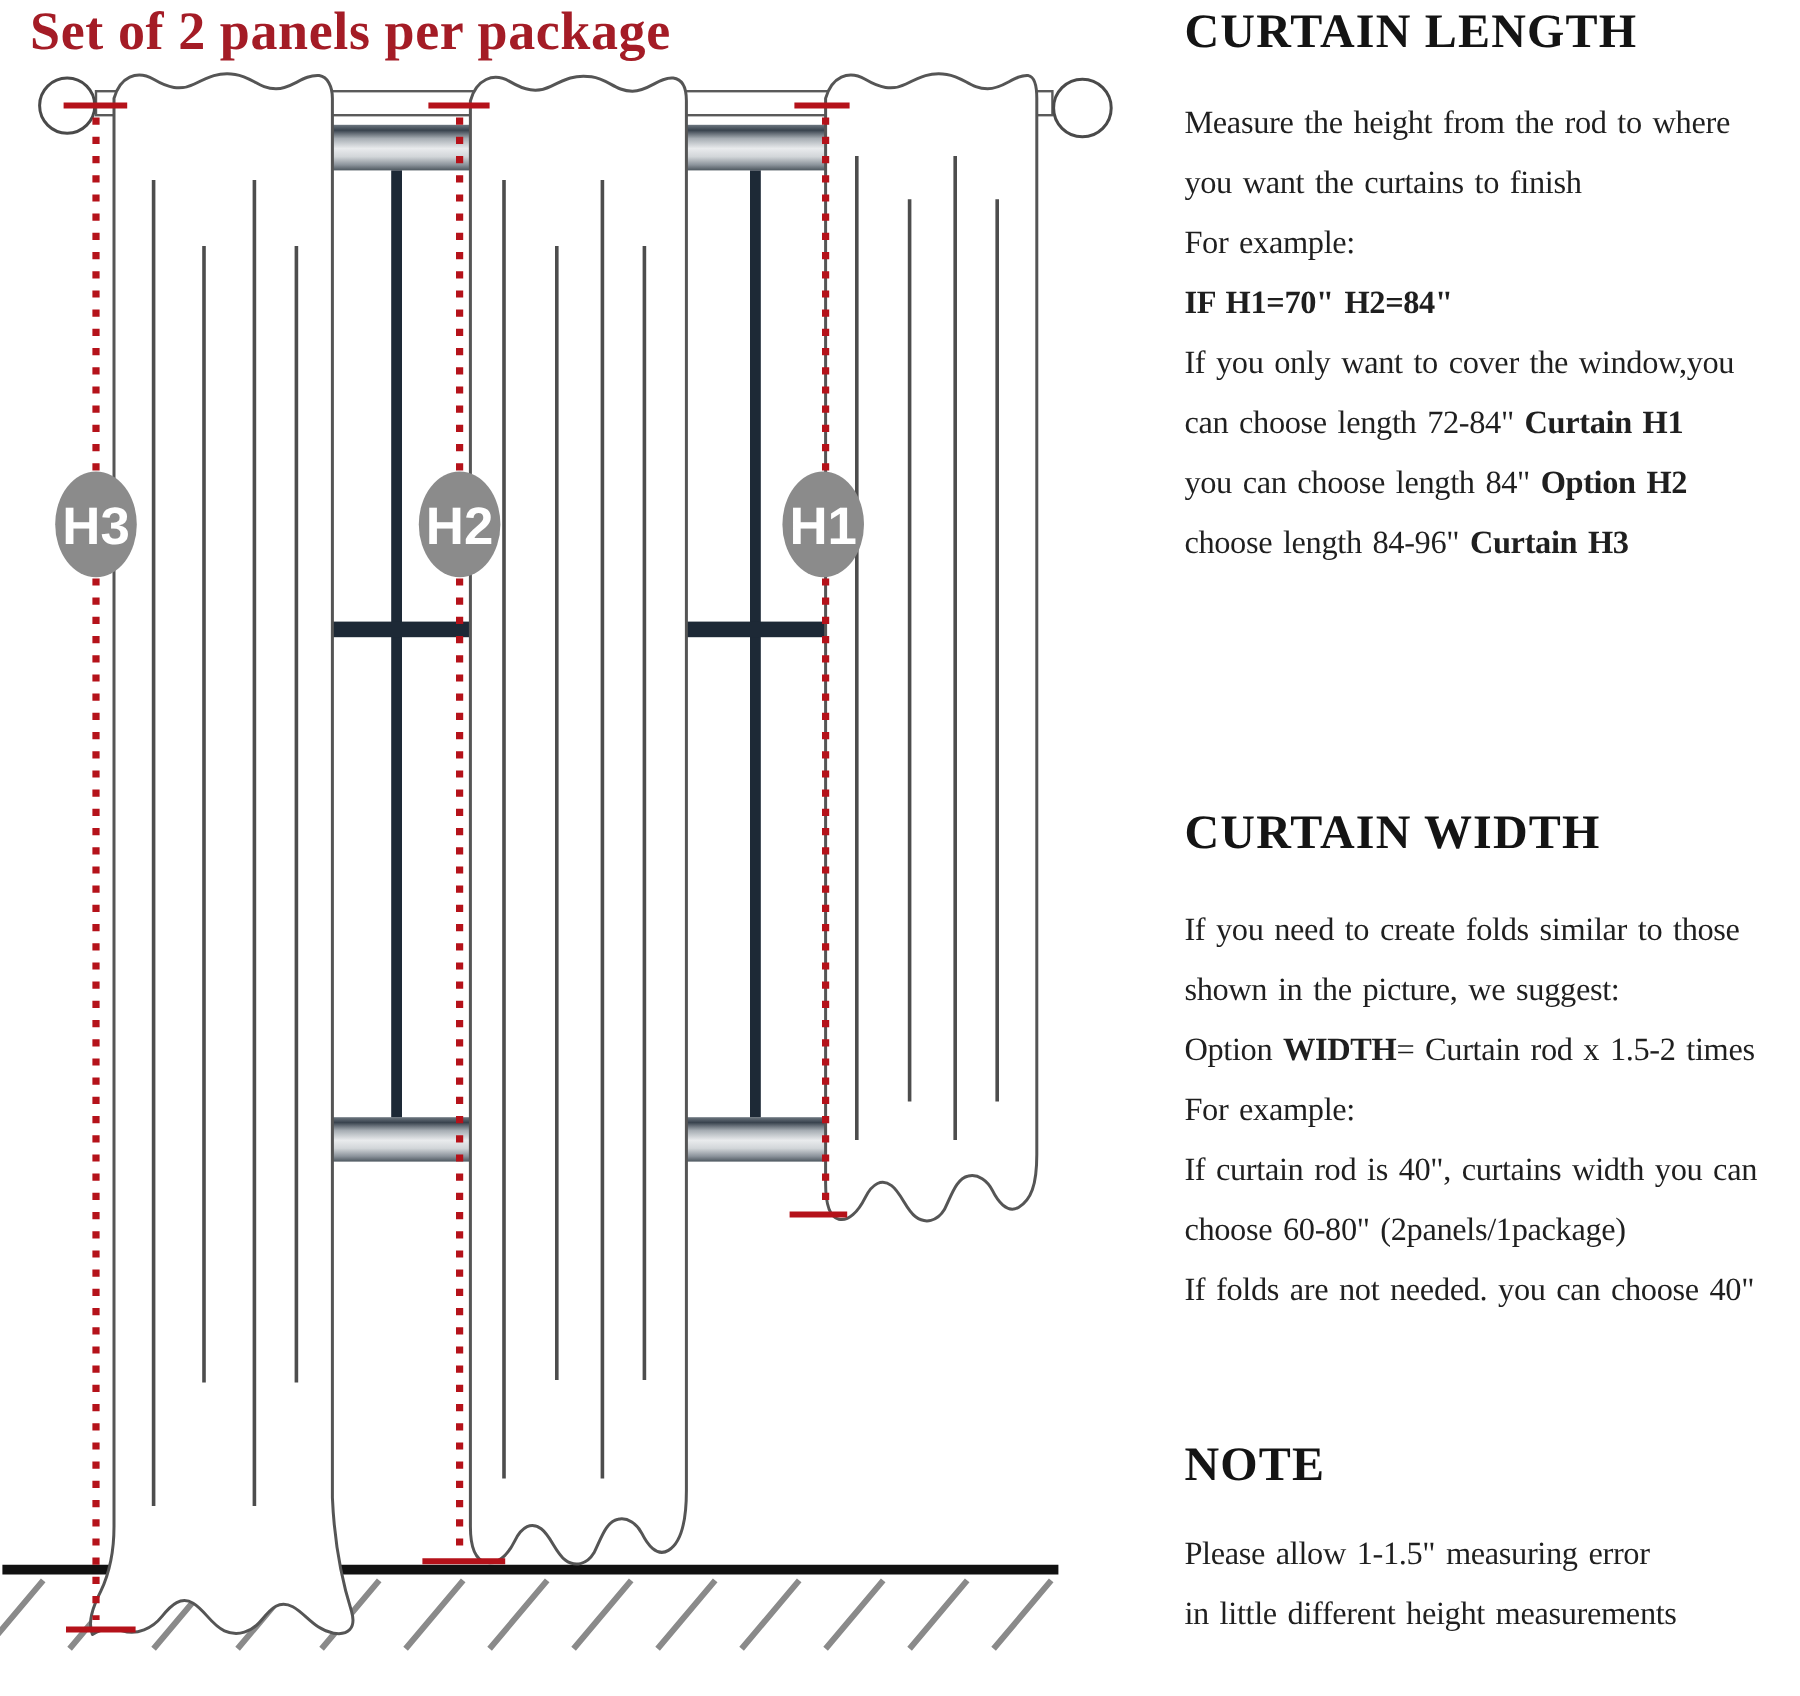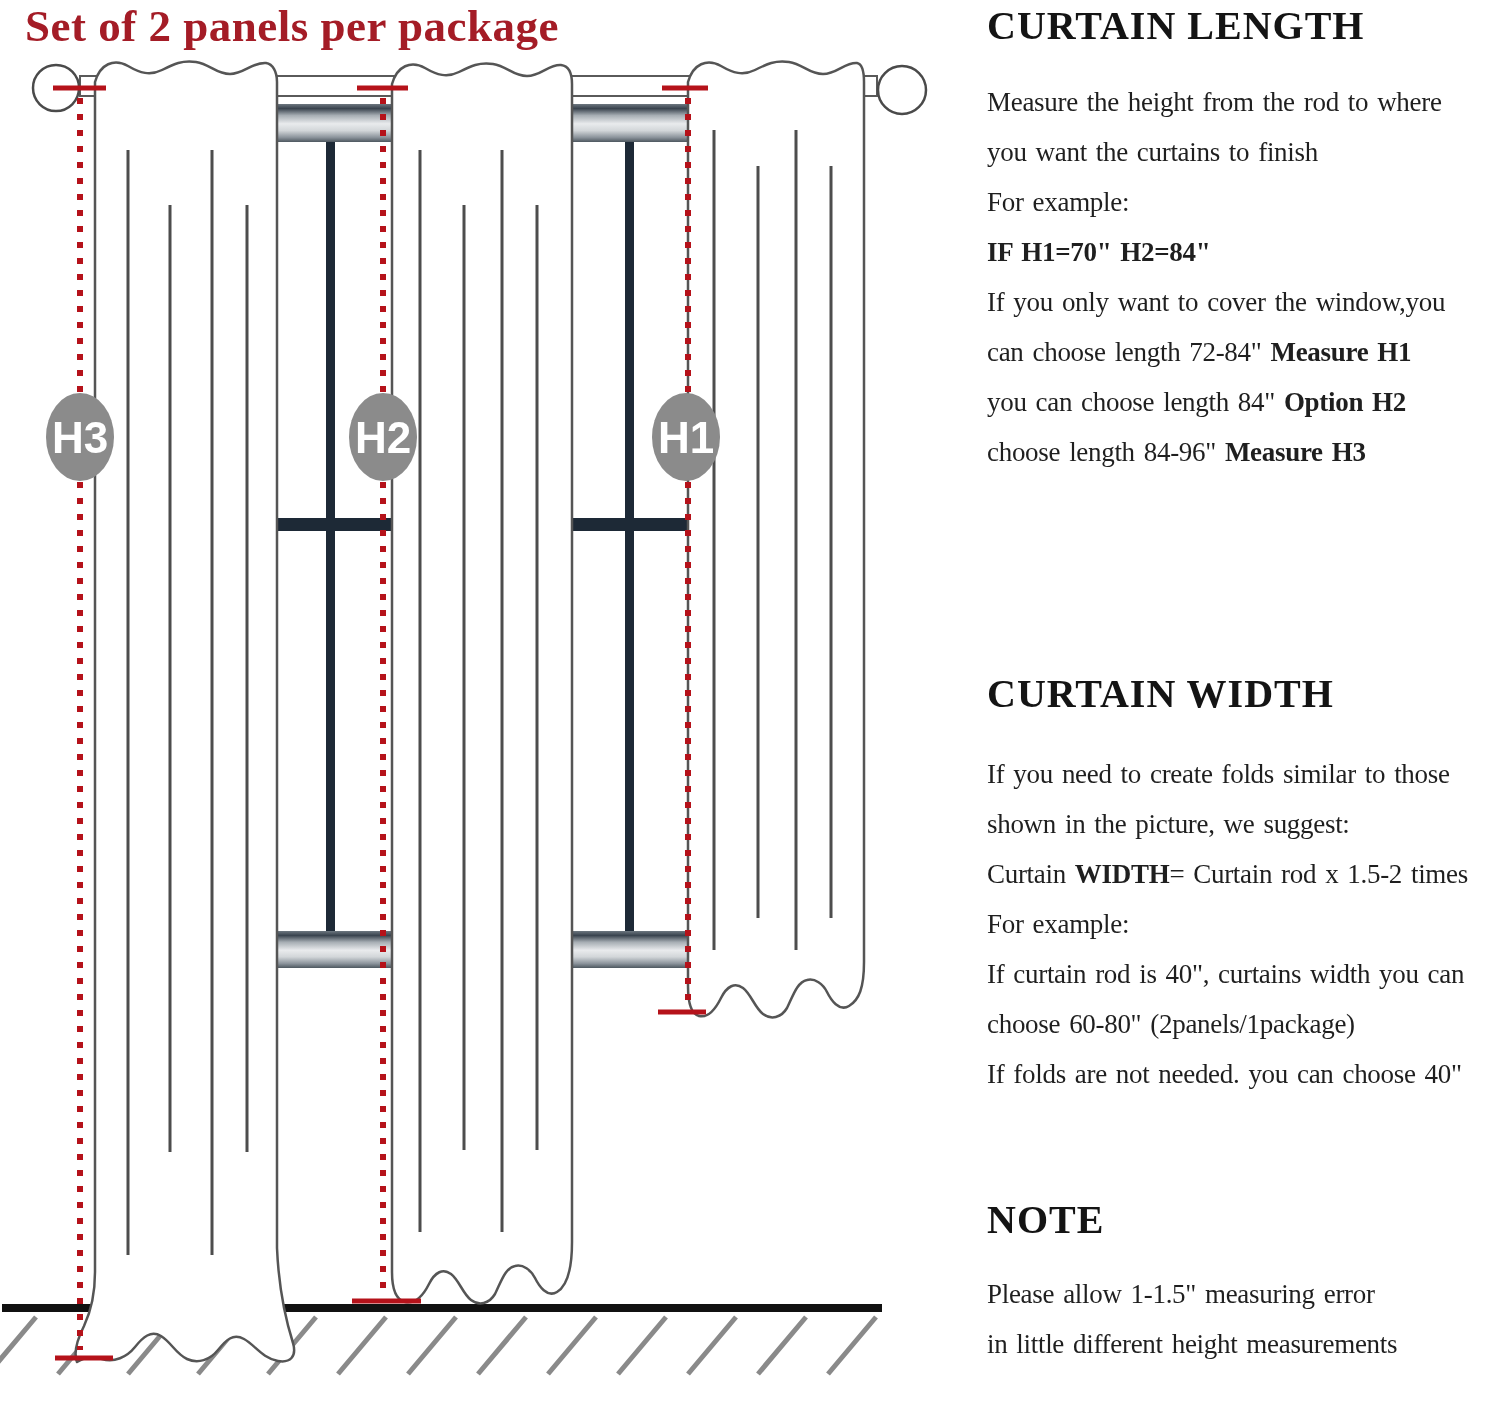--- a/index.html
+++ b/index.html
@@ -110,32 +110,32 @@
   <div class="col">
 
     <div class="sec sec1">
       <div class="sec-heading">CURTAIN LENGTH</div>
       <div class="lines">
         <div class="line"><span>Measure the height from the rod to where</span><b></b><span></span></div>
         <div class="line"><span>you want the curtains to finish</span><b></b><span></span></div>
         <div class="line"><span>For example:</span><b></b><span></span></div>
         <div class="line"><span></span><b>IF H1=70" H2=84"</b><span></span></div>
         <div class="line"><span>If you only want to cover the window,you</span><b></b><span></span></div>
-        <div class="line"><span>can choose length 72-84" </span><b>Measure H1</b><span></span></div>
+        <div class="line"><span>can choose length 72-84" </span><b>Curtain H1</b><span></span></div>
         <div class="line"><span>you can choose length 84" </span><b>Option H2</b><span></span></div>
-        <div class="line"><span>choose length 84-96" </span><b>Measure H3</b><span></span></div>
+        <div class="line"><span>choose length 84-96" </span><b>Curtain H3</b><span></span></div>
       </div>
     </div>
 
     <div class="sec sec2">
       <div class="sec-heading">CURTAIN WIDTH</div>
       <div class="lines">
         <div class="line"><span>If you need to create folds similar to those</span><b></b><span></span></div>
         <div class="line"><span>shown in the picture, we suggest:</span><b></b><span></span></div>
-        <div class="line"><span>Curtain </span><b>WIDTH</b><span>= Curtain rod x 1.5-2 times</span></div>
+        <div class="line"><span>Option </span><b>WIDTH</b><span>= Curtain rod x 1.5-2 times</span></div>
         <div class="line"><span>For example:</span><b></b><span></span></div>
         <div class="line"><span>If curtain rod is 40", curtains width you can</span><b></b><span></span></div>
         <div class="line"><span>choose 60-80" (2panels/1package)</span><b></b><span></span></div>
         <div class="line"><span>If folds are not needed. you can choose 40"</span><b></b><span></span></div>
       </div>
     </div>
 
     <div class="sec sec3">
       <div class="sec-heading">NOTE</div>
       <div class="lines">

